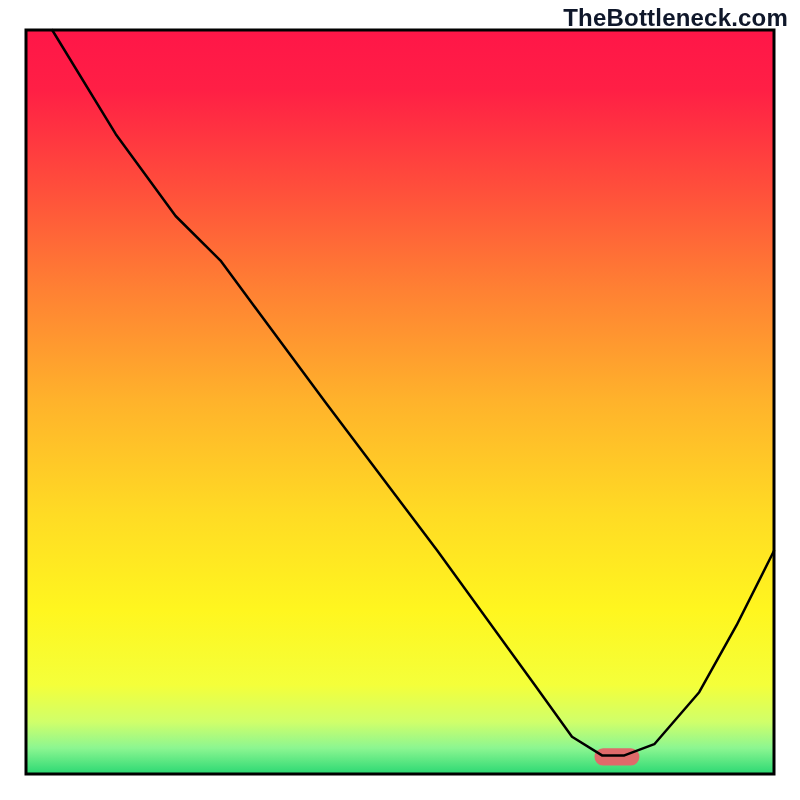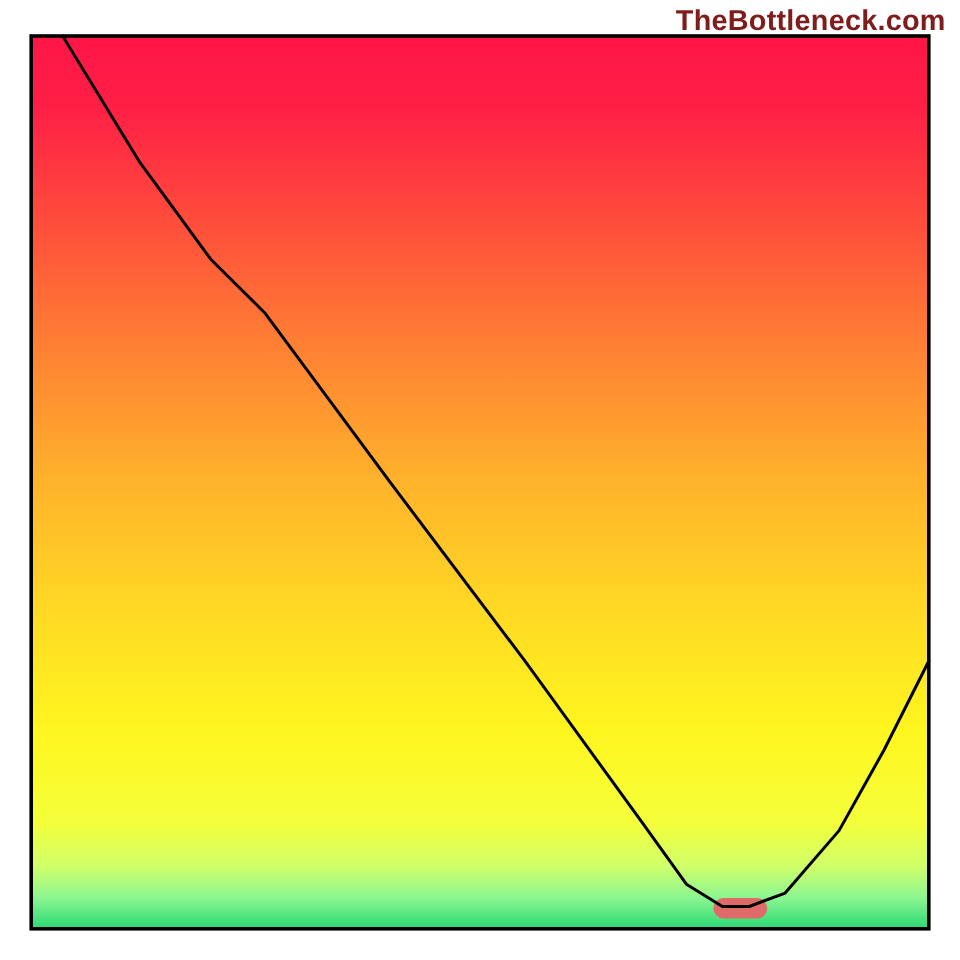--- a/index.html
+++ b/index.html
@@ -14,21 +14,21 @@
     position: relative;
     width: 800px;
     height: 800px;
   }
   .watermark {
     position: absolute;
     top: 4px;
     right: 12px;
     font-size: 24px;
     font-weight: 600;
-    color: #7f1d1d;
+    color: #0f172a;
     letter-spacing: 0.2px;
   }
   svg {
     display: block;
   }
 </style>
 </head>
 <body>
 
 <div class="chart-container">

